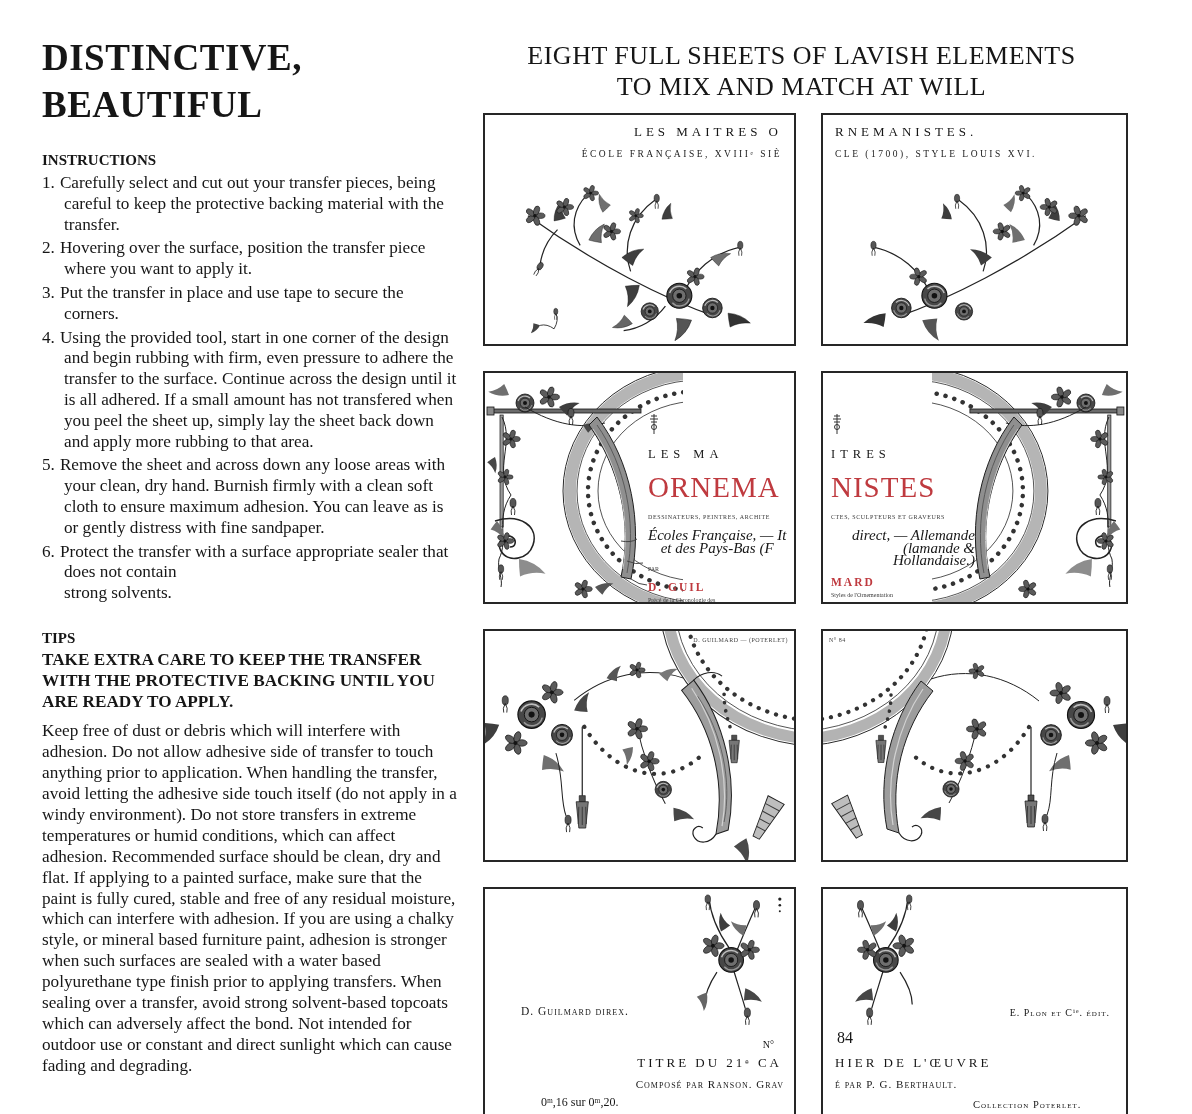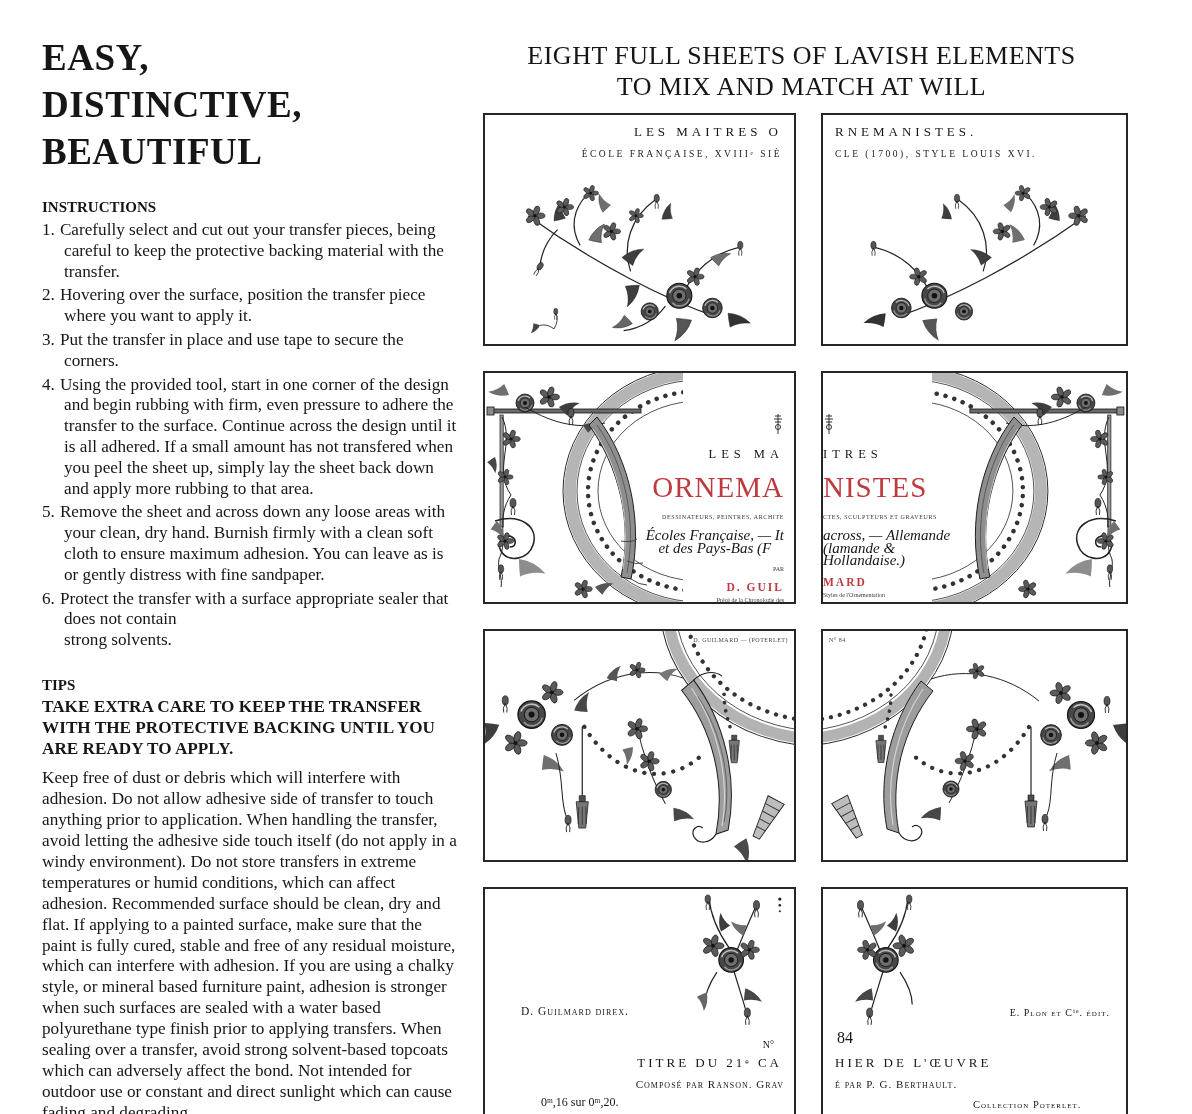--- a/index.html
+++ b/index.html
@@ -26,22 +26,22 @@
   .panel{position:relative;height:233px;border:2px solid #262626;background:#fff;
          overflow:hidden;box-sizing:border-box;}
 
   
   .r1-text{position:absolute;top:9px;left:12px;right:12px;}
   .r1-text.right-al{text-align:right;} .r1-text.left-al{text-align:left;}
   .r1-t1{font-size:13px;letter-spacing:4px;}
   .r1-t2{font-size:9.5px;letter-spacing:2.5px;margin-top:9px;color:#222;}
 
   .r2-stack{position:absolute;top:38px;width:144px;display:flex;flex-direction:column;}
-  .r2-stack.on-right{right:10px;align-items:flex-end;text-align:center;}
-  .r2-stack.on-left{left:0;align-items:flex-start;text-align:left;}
+  .r2-stack.on-right{right:2px;align-items:flex-start;text-align:center;}
+  .r2-stack.on-left{left:8px;align-items:flex-start;text-align:right;}
   .t-caps{font-size:12.5px;letter-spacing:5px;margin-top:12px;}
   .t-red-big{font-size:29px;color:var(--red);letter-spacing:1px;margin-top:9px;}
   .t-micro{font-size:6px;letter-spacing:.6px;margin-top:10px;color:#3a3a3a;}
   .t-italic{font-style:italic;font-size:15px;line-height:12.5px;margin-top:9px;}
   .t-par{font-size:6px;margin-top:12px;color:#3a3a3a;}
   .t-red-name{color:var(--red);font-size:11.5px;font-weight:bold;letter-spacing:2px;margin-top:9px;}
   .t-micro2{font-size:6px;margin-top:4px;color:#3a3a3a;}
   .t-red-sm{color:var(--red);font-size:7px;font-weight:bold;letter-spacing:1px;margin-top:14px;}
 
   .r3-micro{position:absolute;top:6px;font-size:6px;line-height:7px;color:#444;letter-spacing:.5px;}
@@ -109,21 +109,20 @@
       <path d="M-6 4 h12 l-2.6 26 h-6.8 z" fill="#767676" stroke="#111" stroke-width="0.7"></path>
       <path d="M-3.4 9 l-0.6 17 M0 9 v18 M3.4 9 l0.6 17" fill="none" stroke="#2c2c2c" stroke-width="0.8"></path>
     </g>
   </defs>
 </svg>
 
 <div id="page">
 
   <div class="left-col">
     <div class="main-title">
-      <div>EASY,</div>
       <div>DISTINCTIVE,</div>
       <div>BEAUTIFUL</div>
     </div>
 
     <div class="sec-head">INSTRUCTIONS</div>
     <ol class="instructions">
       <li><span class="num">1.</span><span class="li-text">Carefully select and cut out your transfer pieces, being careful to keep the protective backing material with the transfer.</span></li>
       <li><span class="num">2.</span><span class="li-text">Hovering over the surface, position the transfer piece where you want to apply it.</span></li>
       <li><span class="num">3.</span><span class="li-text">Put the transfer in place and use tape to secure the corners.</span></li>
       <li><span class="num">4.</span><span class="li-text">Using the provided tool, start in one corner of the design and begin rubbing with firm, even pressure to adhere the transfer to the surface. Continue across the design until it is all adhered. If a small amount has not transfered when you peel the sheet up, simply lay the sheet back down and apply more rubbing to that area.</span></li>
@@ -308,21 +307,21 @@
         <div class="r2-stack on-left">
           <svg class="crest" width="12" height="22" viewBox="0 0 12 22">
             <path d="M6 1 L6 21" stroke="#333" fill="none"></path>
             <path d="M3 3 h6 M2 6 h8 M3 9 h6" stroke="#333" fill="none"></path>
             <circle cx="6" cy="14" r="2.5" fill="none" stroke="#333"></circle>
           </svg>
           <div class="t-caps">ITRES</div>
           <div class="t-red-big">NISTES</div>
           <div class="t-micro">CTES, SCULPTEURS ET GRAVEURS</div>
           <div class="t-italic">
-            <div>across, — Allemande</div>
+            <div>direct, — Allemande</div>
             <div>(lamande &amp; Hollandaise.)</div>
           </div>
           <div class="t-red-name">MARD</div>
           <div class="t-micro2">Styles de l'Ornementation</div>
           <div class="t-red-sm">5</div>
 
         </div>
       </div>
 
       <div class="panel">

